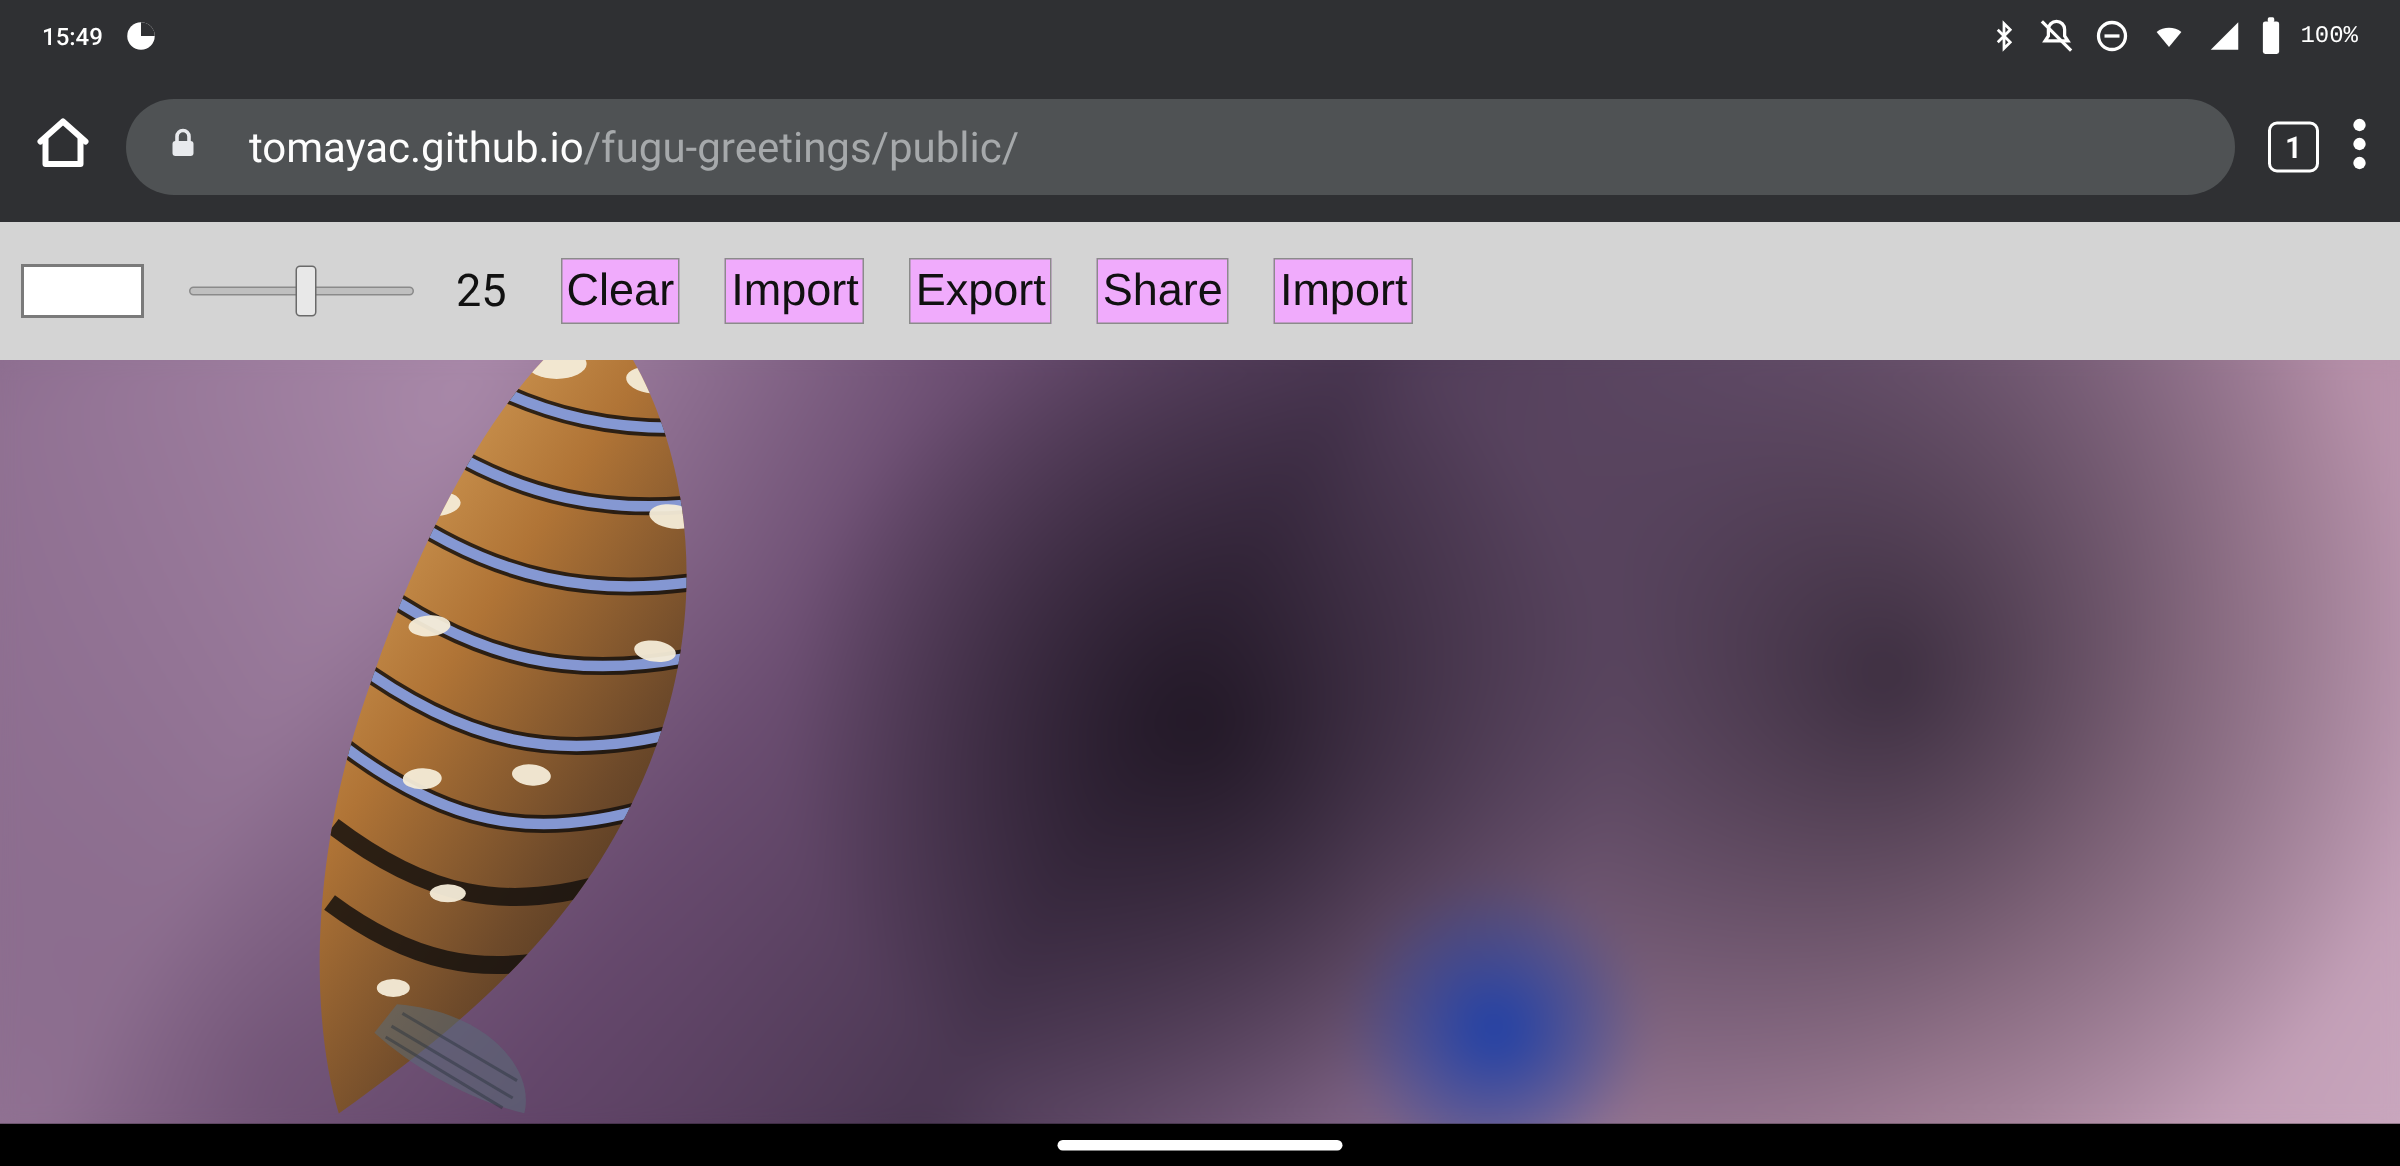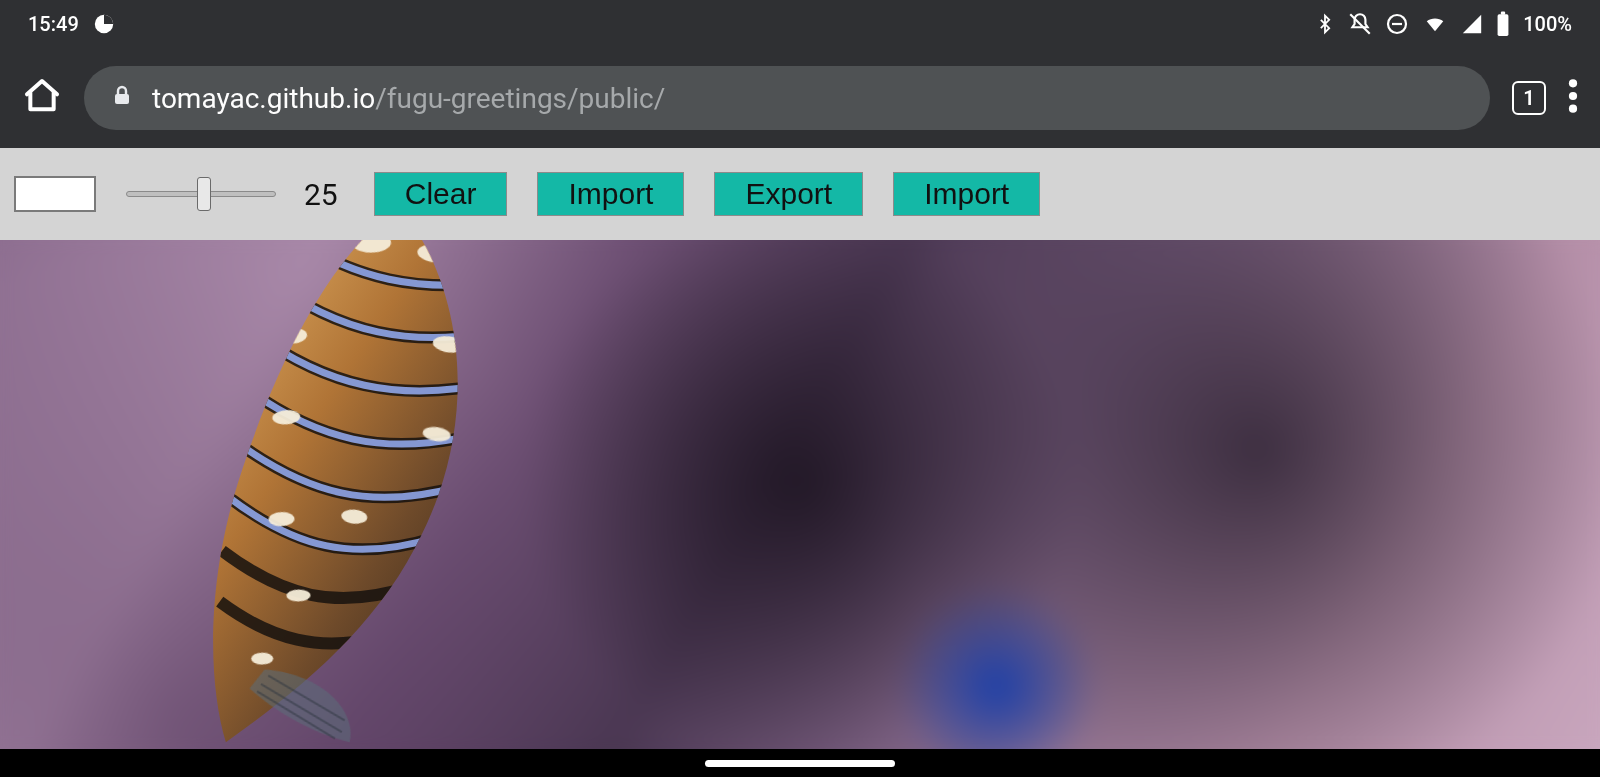--- a/index.html
+++ b/index.html
@@ -6,46 +6,46 @@
   html, body { width: 1600px; height: 777px; overflow: hidden; font-family: Roboto, Arial, sans-serif; background: #000; }
 
   
   .statusbar {
     height: 48px;
     background: #2f3033;
     display: flex;
     align-items: center;
     color: #fff;
     padding: 0 28px;
-    font-size: 20px;
+    font-size: 16px;
     font-weight: 500;
   }
   .statusbar .left { display: flex; align-items: center; gap: 14px; }
-  .statusbar .right { margin-left: auto; display: flex; align-items: center; gap: 12px; }
+  .statusbar .right { margin-left: auto; display: flex; align-items: center; gap: 12px; font-family: Liberation Mono, monospace; }
   .statusbar svg { display: block; }
 
   
   .browserbar {
     height: 100px;
     background: #2f3033;
     display: flex;
     align-items: center;
     padding: 0 22px 0 22px;
     gap: 22px;
   }
   .home-icon { color: #fff; }
   .omnibox {
     flex: 1;
     height: 64px;
     background: #4f5254;
     border-radius: 32px;
     display: flex;
     align-items: center;
     padding: 12px 26px;
-    gap: 18px;
+    gap: 32px;
     color: #bfc3c6;
     font-size: 28px;
   }
   .omnibox .lock { color: #e8eaed; flex-shrink: 0; }
   .omnibox .url { white-space: nowrap; overflow: hidden; text-overflow: ellipsis; }
   .omnibox .url .host { color: #fdfdfd; }
   .omnibox .url .path { color: #a6a9ab; }
   .tab-count {
     width: 34px; height: 34px;
     border: 2.5px solid #fff;
@@ -90,22 +90,22 @@
     transform: translate(-50%, -50%);
     width: 14px; height: 34px;
     background: #e8e8e8;
     border: 1px solid #6a6a6a;
     border-radius: 3px;
   }
   .slider-value { font-size: 30px; color: #111; margin-left: -2px; margin-right: 6px; }
 
   .tb-button {
     height: 44px;
-    padding: 0 30px;
-    background: #14b8a6;
+    padding: 0 3px;
+    background: #f0abfc;
     border: 1px solid #8b8b8b;
     font-size: 30px;
     color: #111;
     display: flex; align-items: center; justify-content: center;
     cursor: pointer;
   }
 
   
   .canvas-area {
     width: 100%;
@@ -233,20 +233,21 @@
 
   <div class="slider-wrap">
     <div class="slider-track"></div>
     <div class="slider-thumb"></div>
   </div>
   <span class="slider-value">25</span>
 
   <button class="tb-button">Clear</button>
   <button class="tb-button">Import</button>
   <button class="tb-button">Export</button>
+  <button class="tb-button">Share</button>
   <button class="tb-button">Import</button>
 </div>
 
 <div class="canvas-area">
   <div class="canvas-blur"></div>
   <svg class="fish" viewBox="0 0 340 560" preserveAspectRatio="none">
     <defs>
       <clipPath id="fishbody">
           <path d="M170 -10 C 240 40 300 160 270 300 C 250 400 190 480 130 550 C 100 500 70 400 80 280 C 90 150 120 40 170 -10 Z"></path>
         </clipPath>

